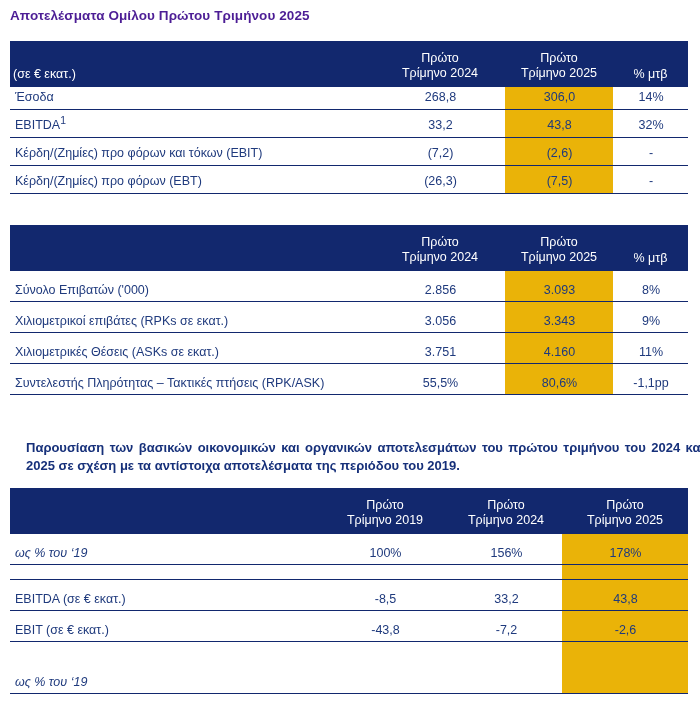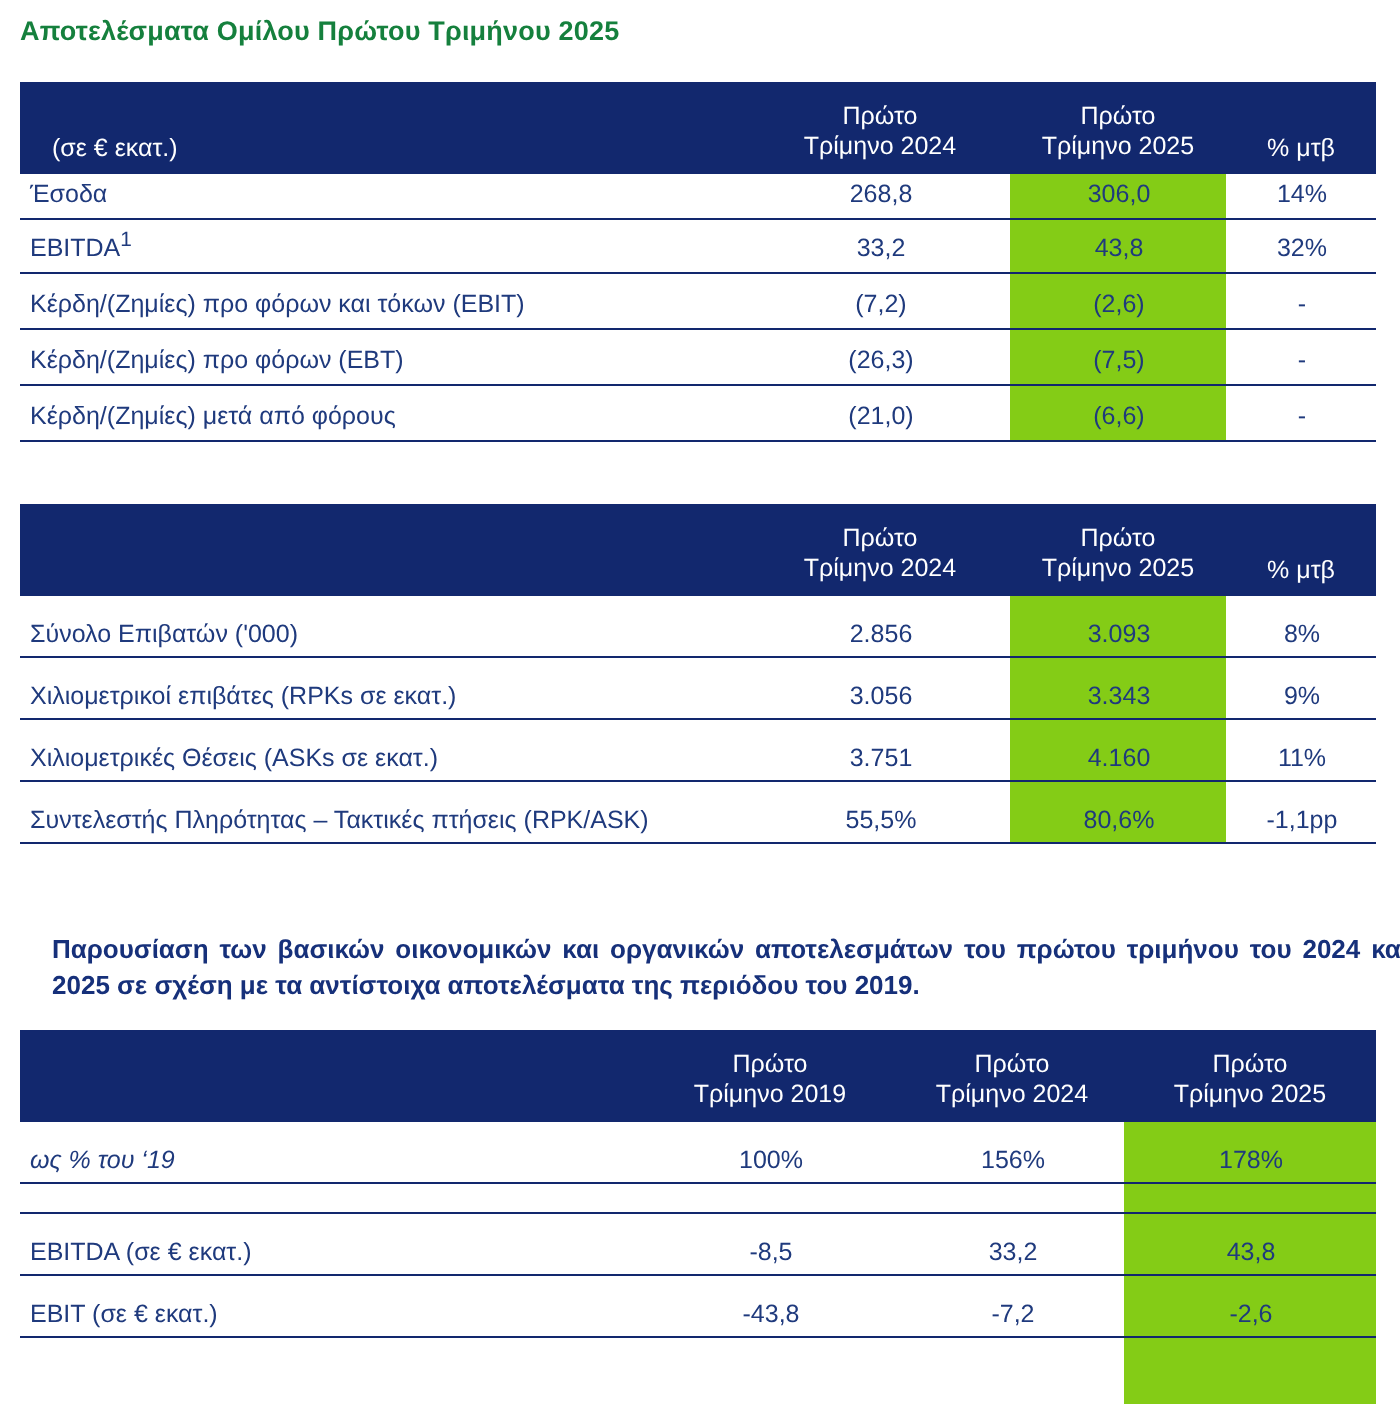--- a/index.html
+++ b/index.html
@@ -9,52 +9,52 @@
     background: #ffffff;
     font-family: "Liberation Sans", sans-serif;
     color: #1f3a7d;
     overflow: hidden;
   }
   .doc { padding: 8px 12px 0 10px; }
 
   .doc-title {
     font-size: 13.5px;
     font-weight: bold;
-    color: #15803d;
+    color: #4c1d95;
     margin: 0;
     letter-spacing: 0.1px;
   }
 
   table {
     border-collapse: collapse;
     width: 678px;
     table-layout: fixed;
     font-size: 12.5px;
     color: #1f3a7d;
   }
   thead th {
     background: #12286e;
     color: #ffffff;
     font-weight: normal;
     vertical-align: bottom;
     padding: 5px 4px 6px;
     height: 46px;
   }
-  thead th.h-label { text-align: left; padding-left: 16px; }
+  thead th.h-label { text-align: left; padding-left: 3px; }
   thead th.h-center { text-align: center; margin-top: 16px; }
   .hl { display: block; line-height: 15px; }
 
   tbody td {
     border-bottom: 1.6px solid #12286e;
     padding: 3px 4px 4px 5px;
     line-height: 15px;
     vertical-align: bottom;
   }
   td.num { text-align: center; }
-  td.shade { background: #84cc16; }
+  td.shade { background: #eab308; }
   tr.tall td { padding-top: 8px; }
   tr.compact td { padding-top: 12px; padding-bottom: 3px; }
   td.italic { font-style: italic; }
 
   tr.spacer td { height: 15px; padding: 0; }
   tr.spacer2 td { height: 21px; padding: 0; border-bottom: none; }
 
   .t1 { margin-top: 18px; }
   .note { margin-top: 11px; font-size: 11.5px; line-height: 16px; color: #1f3a7d; }
   .note p { margin: 0; }
@@ -116,26 +116,20 @@
         <td class="num">(7,2)</td>
         <td class="num shade">(2,6)</td>
         <td class="num">-</td>
       </tr>
       <tr class="tall">
         <td>Κέρδη/(Ζημίες) προ φόρων (EBT)</td>
         <td class="num">(26,3)</td>
         <td class="num shade">(7,5)</td>
         <td class="num">-</td>
       </tr>
-      <tr class="tall">
-        <td>Κέρδη/(Ζημίες) μετά από φόρους</td>
-        <td class="num">(21,0)</td>
-        <td class="num shade">(6,6)</td>
-        <td class="num">-</td>
-      </tr>
     </tbody>
   </table>
 
 
   <table class="t2">
     <colgroup>
         <col style="width:365px">
         <col style="width:130px">
         <col style="width:108px">
         <col style="width:75px">

